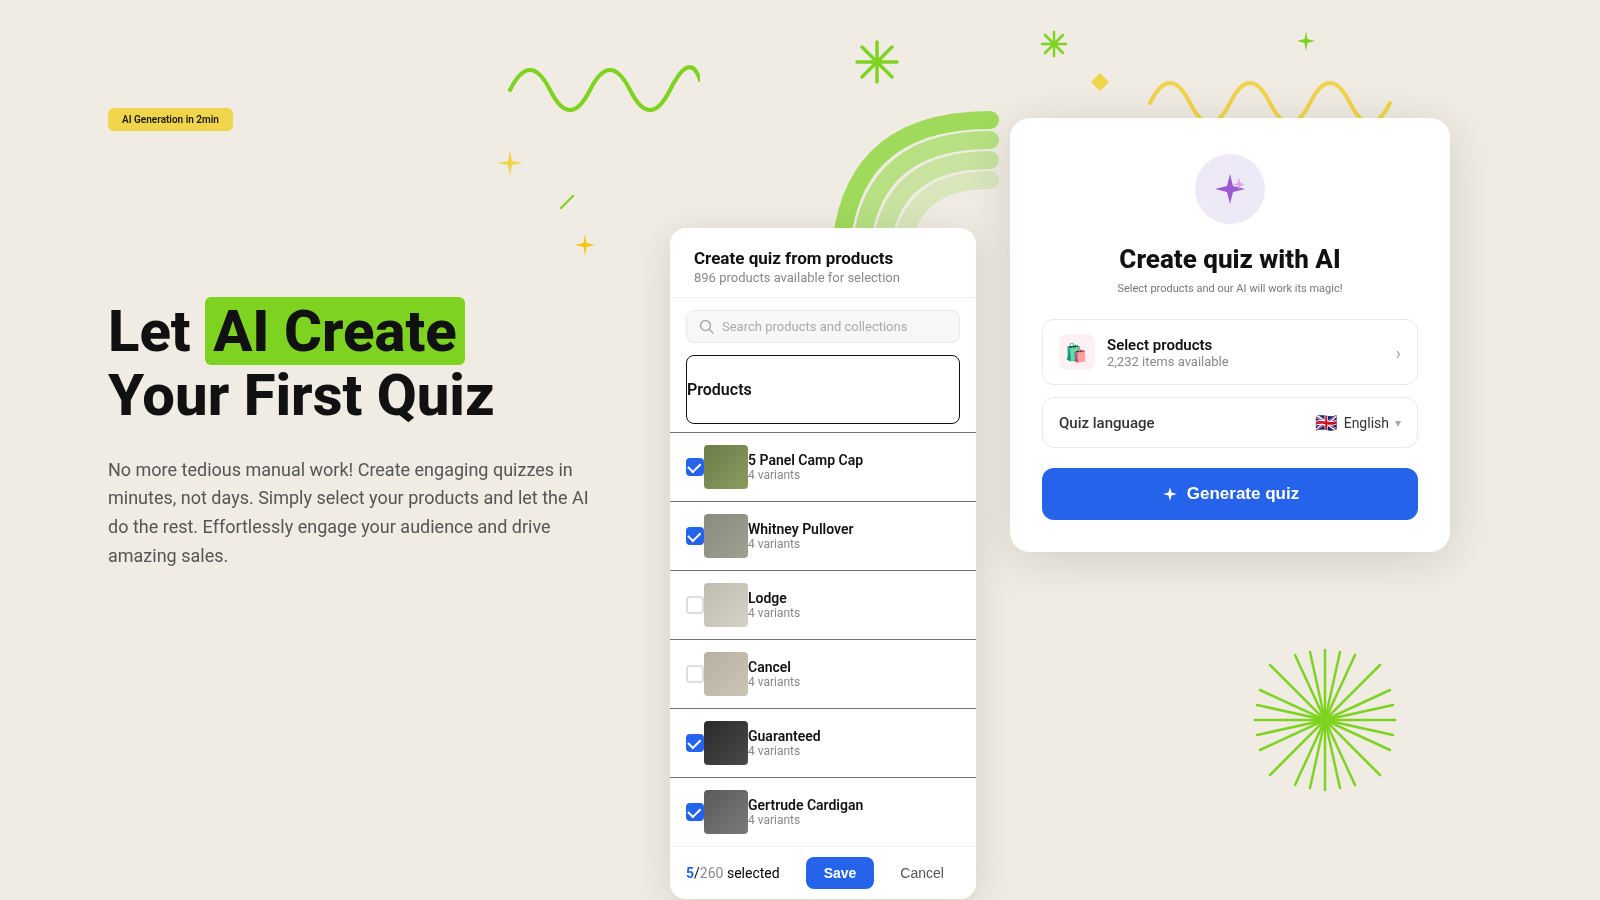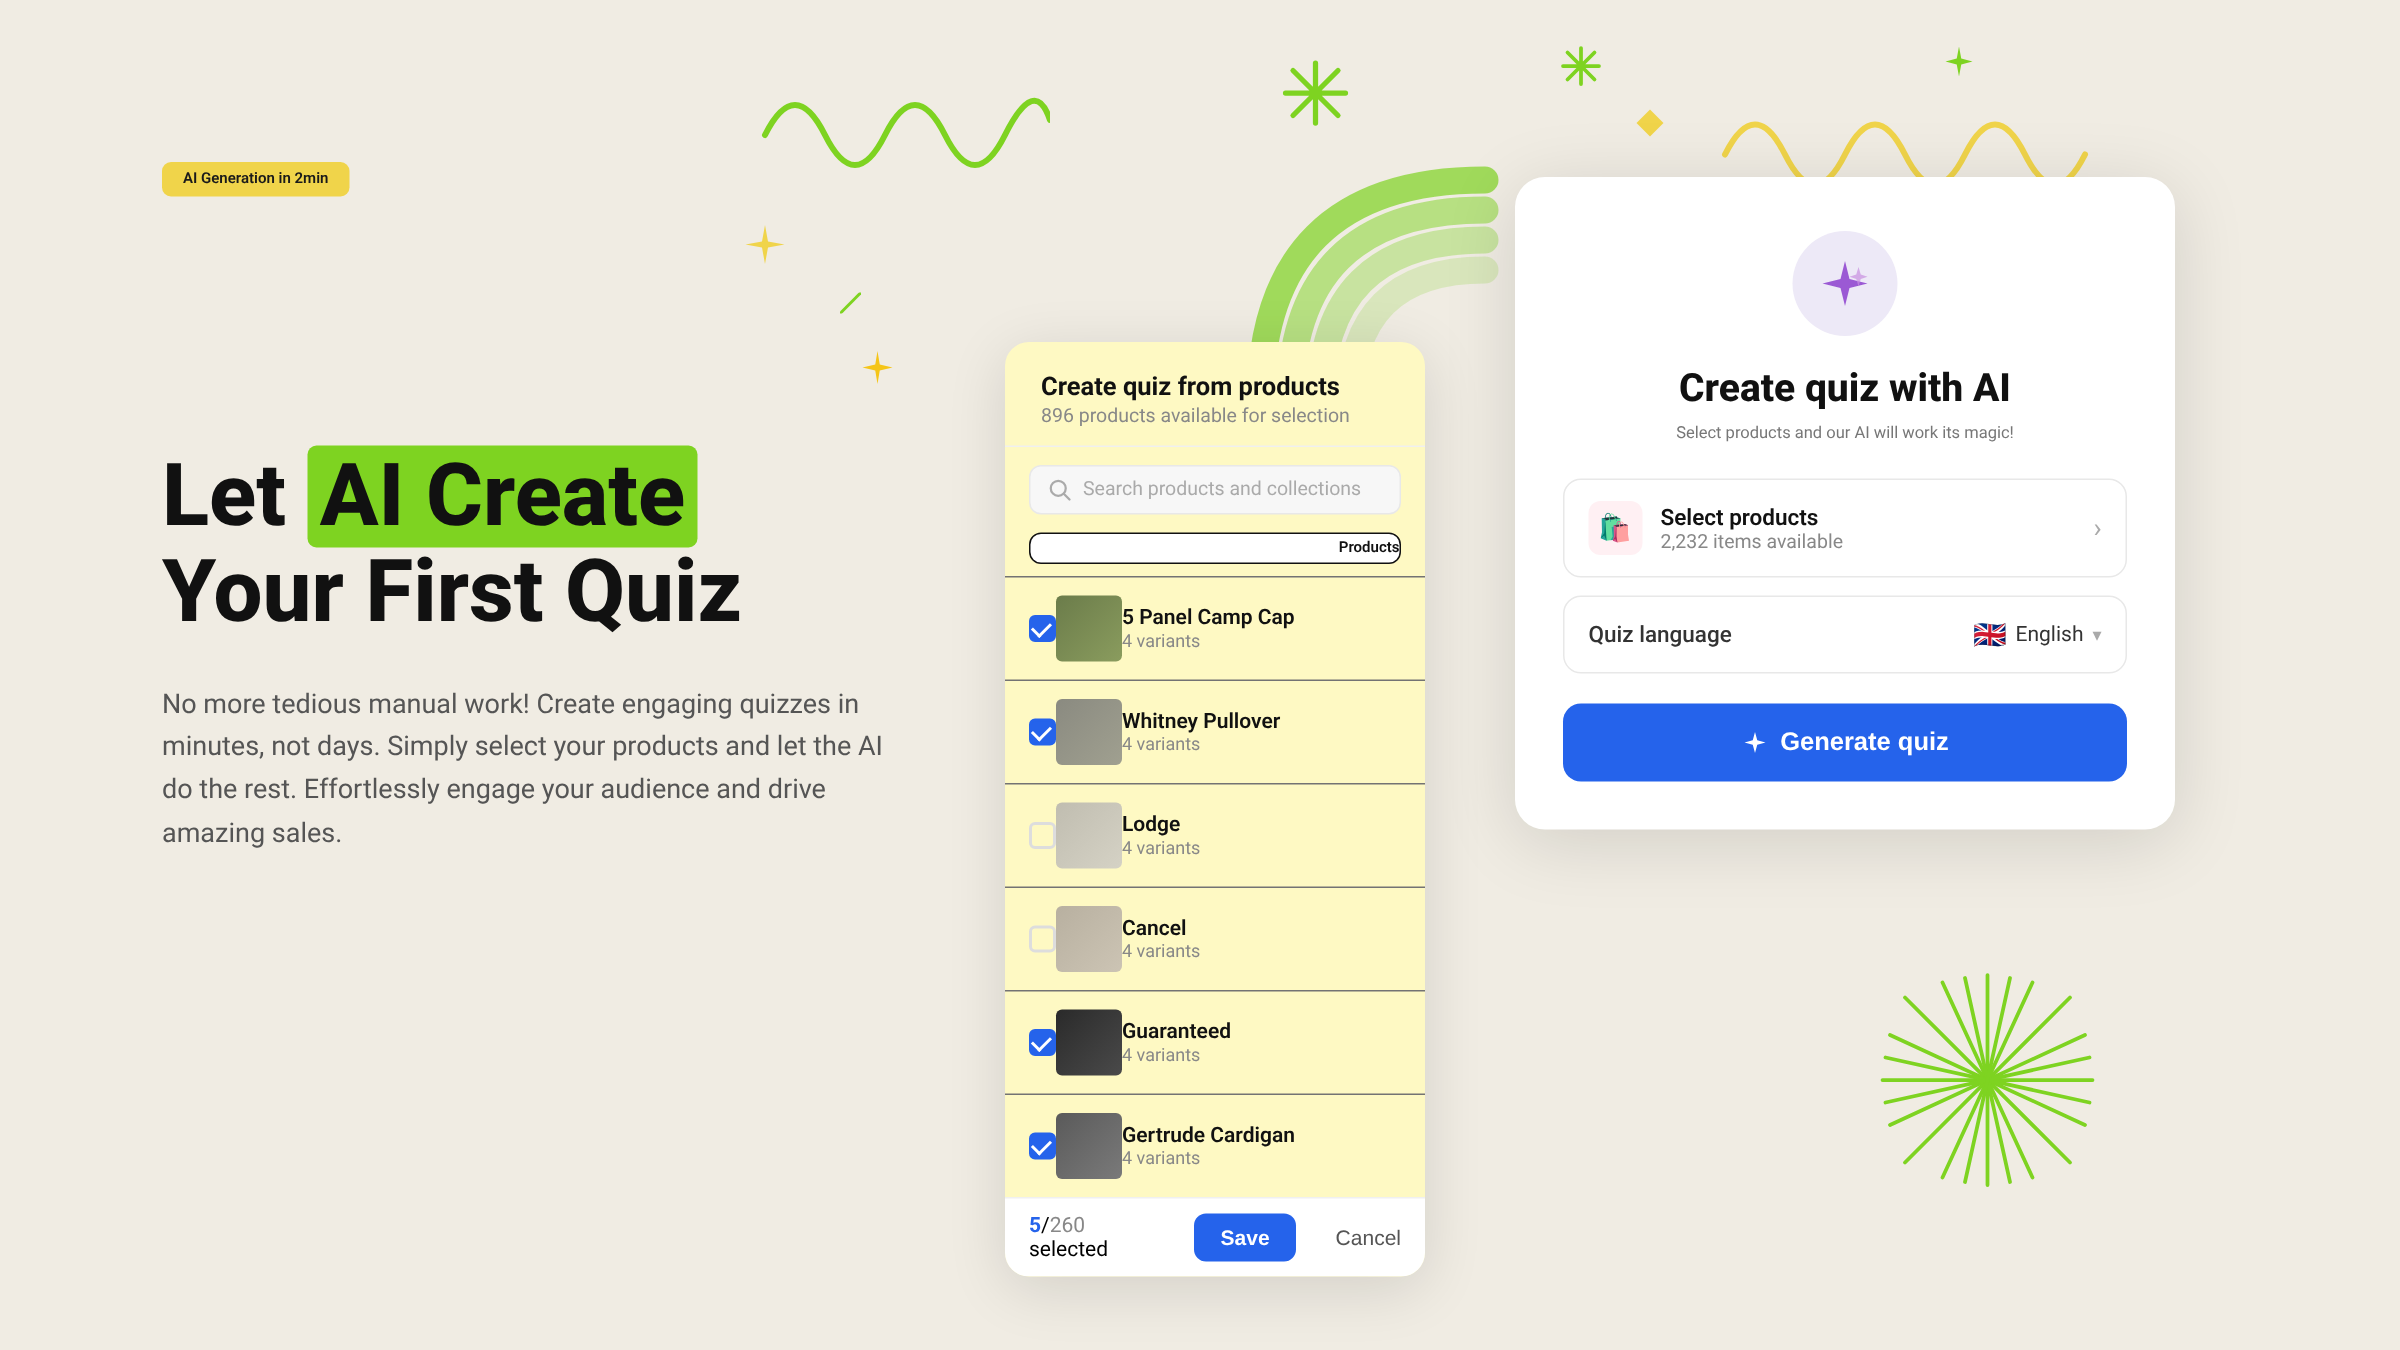--- a/index.html
+++ b/index.html
@@ -59,22 +59,22 @@
       color: #555;
       line-height: 1.6;
       max-width: 500px;
     }
 
     
     .quiz-modal {
       position: absolute;
       left: 670px;
       top: 228px;
-      width: 280px;
-      background: #fef9c3;
+      width: 306px;
+      background: #ffffff;
       border-radius: 16px;
       box-shadow: 0 8px 40px rgba(0,0,0,0.12);
       overflow: hidden;
       z-index: 10;
     }
 
     .quiz-modal-header {
       padding: 20px 24px 12px;
       border-bottom: 1px solid #f0f0f0;
     }
@@ -112,23 +112,23 @@
       color: #aaa;
     }
 
     .tabs-row {
       display: flex;
       margin: 0 16px 8px;
     }
 
     .tab-btn {
       flex: 1;
-      text-align: right;
-      padding: 4px 0;
-      font-size: 10px;
+      text-align: left;
+      padding: 24px 0;
+      font-size: 16px;
       font-weight: 600;
       color: #111;
       border: 1.5px solid #ddd;
       border-radius: 8px;
       background: #fff;
       cursor: pointer;
     }
 
     .tab-btn.active {
       border-color: #111;

